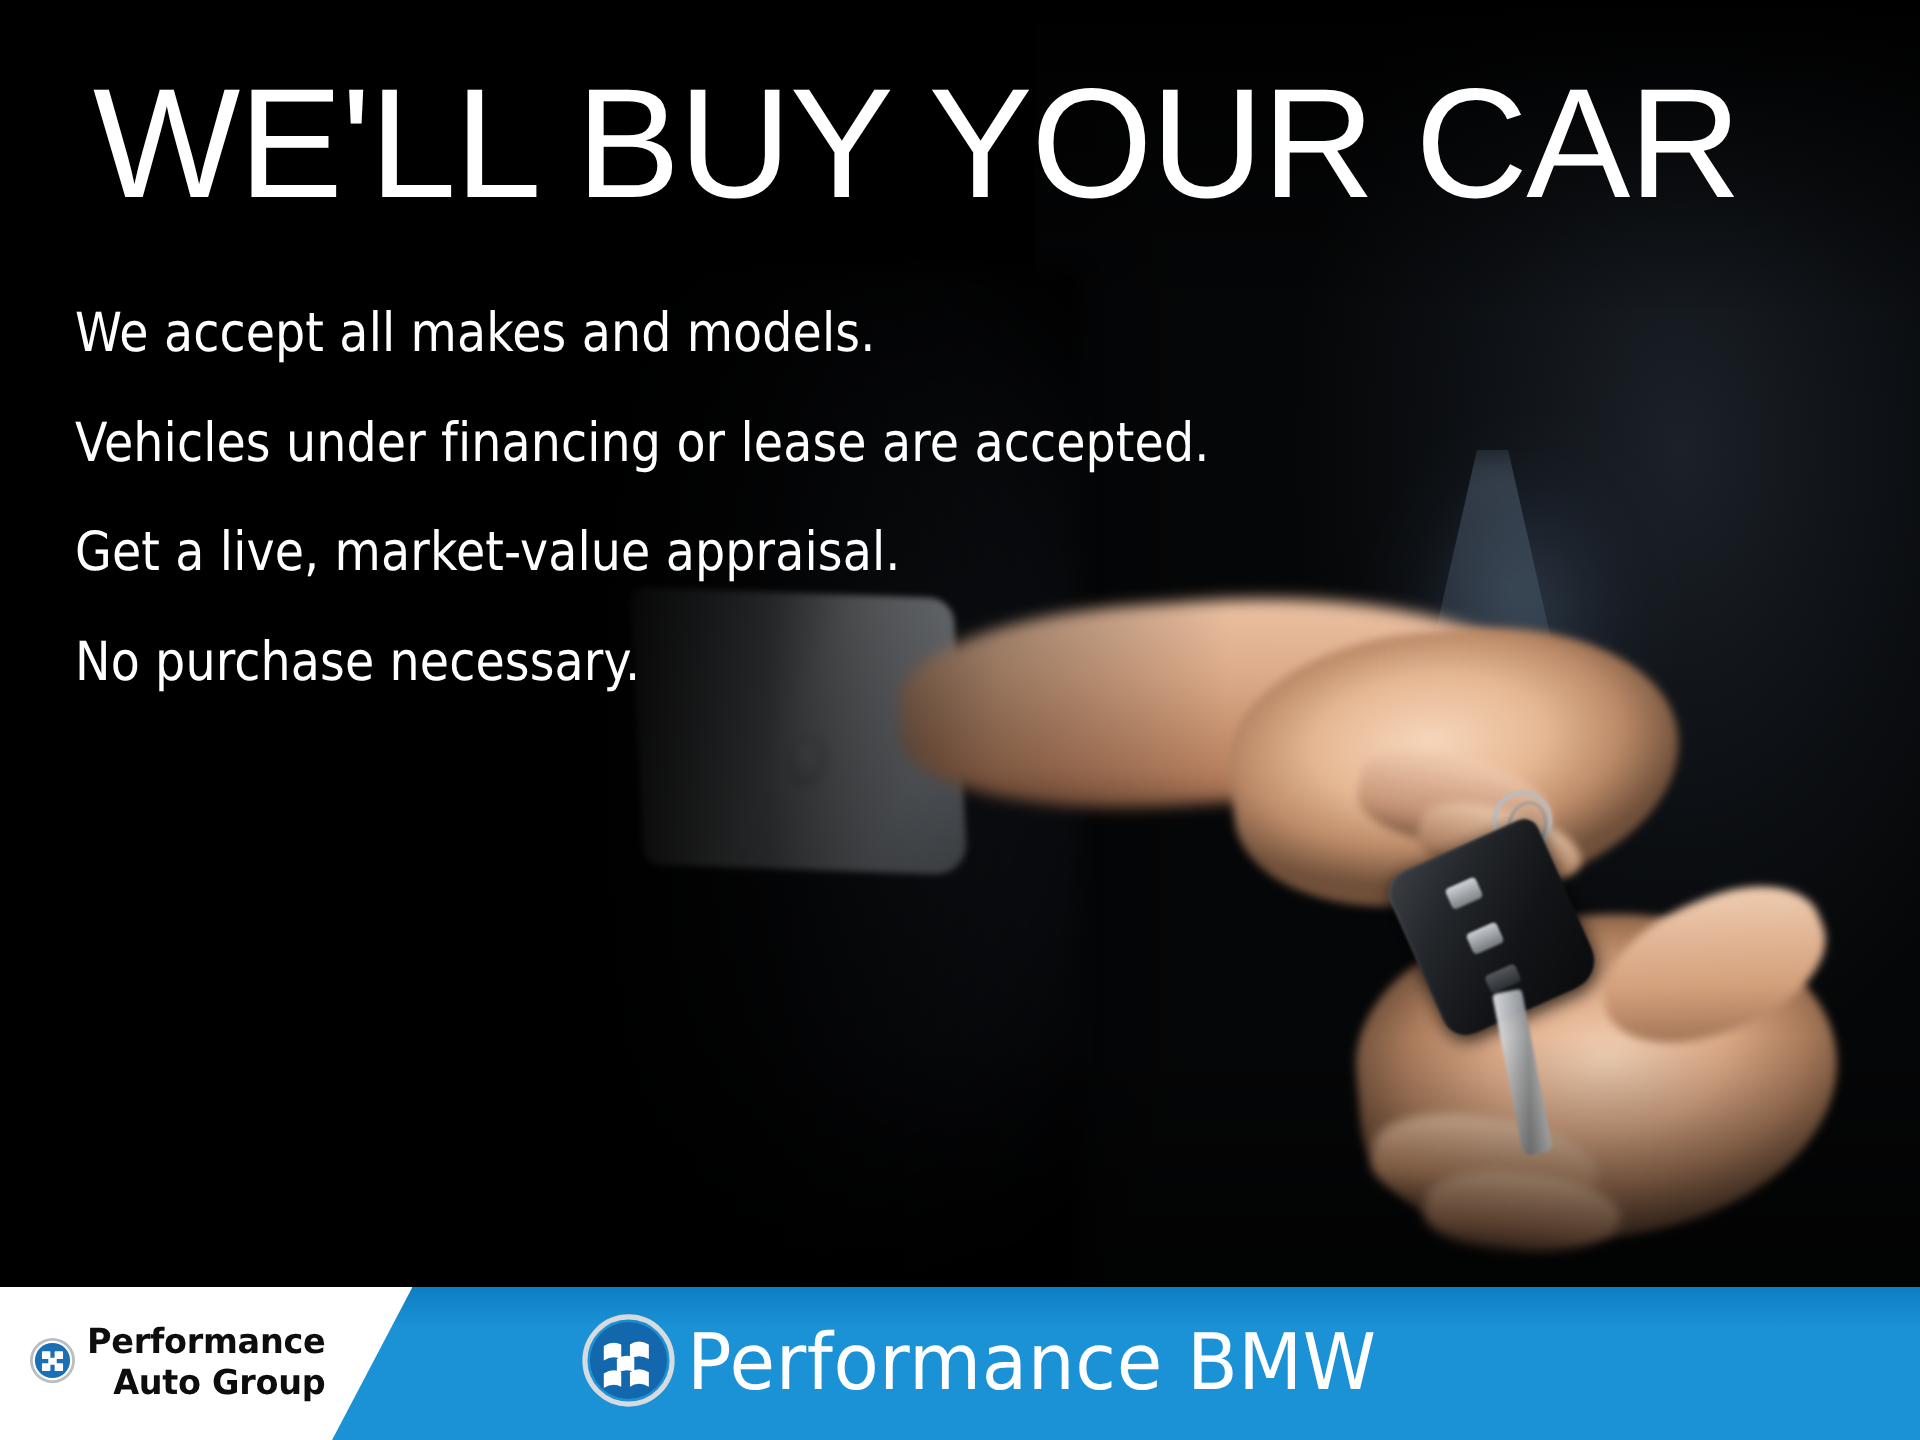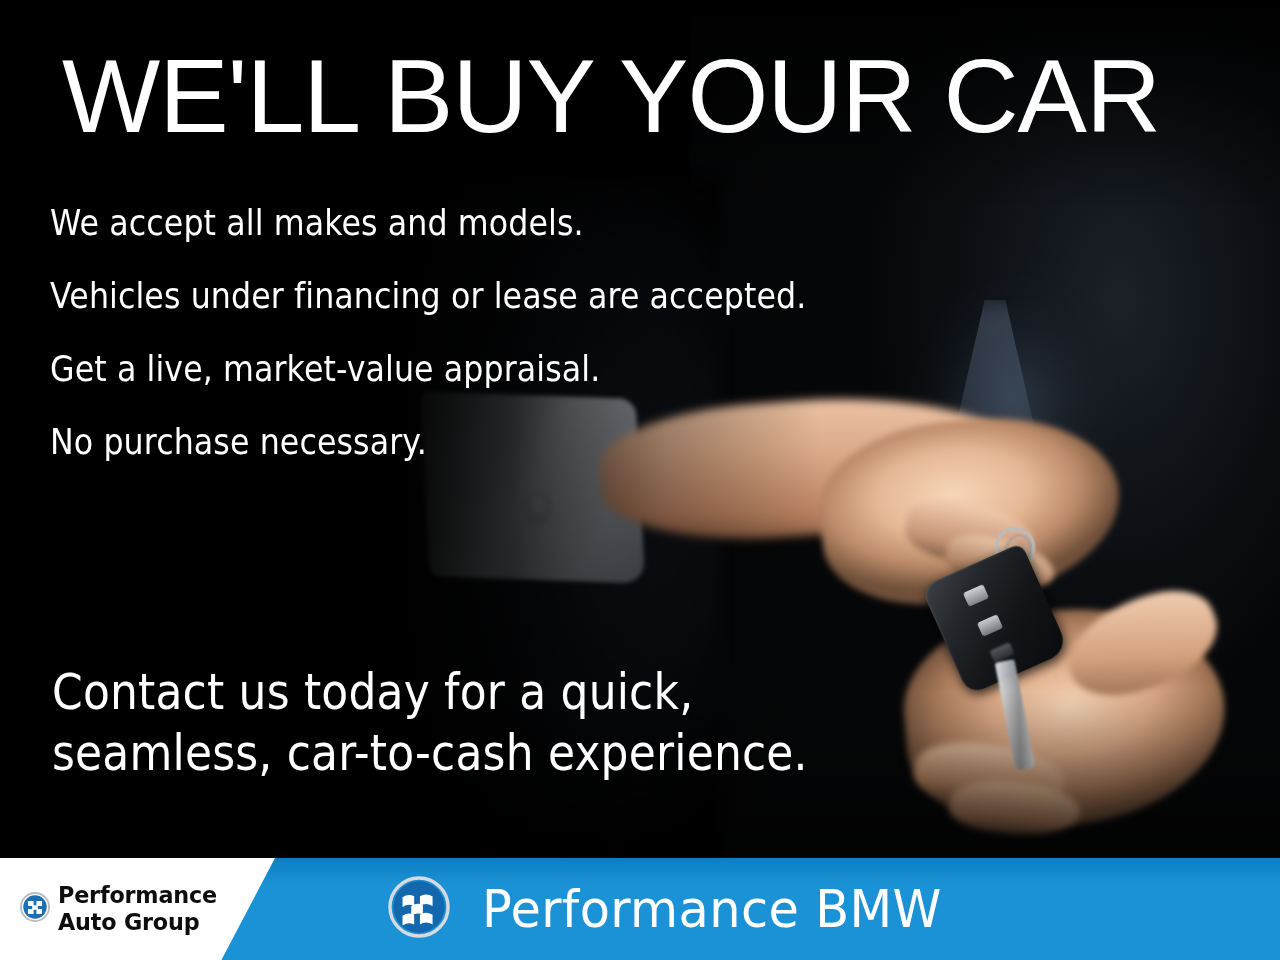--- a/index.html
+++ b/index.html
@@ -231,30 +231,31 @@
   }
   .footer-white {
     position:absolute; left:0; top:0; height:102px; width:275px;
     background:#ffffff;
     clip-path:polygon(0 0, 100% 0, 80.5% 100%, 0 100%);
     display:flex; align-items:center;
   }
   .pag-logo-wrap {
     display:flex; align-items:center; gap:8px;
     margin-left:20px;
+    text-align:right;
   }
   .pag-text {
     font-family:"DejaVu Sans", sans-serif;
     font-size:23px; font-weight:bold; color:#0d0d0d;
     line-height:27px; letter-spacing:-.2px;
     transform:scaleX(.97); transform-origin:left center;
   }
   .bmw-wrap {
     position:absolute; left:388px; top:0; height:102px;
-    display:flex; align-items:center; gap:32px;
+    display:flex; align-items:center; gap:8px;
   }
   .bmw-text {
     font-family:"DejaVu Sans", sans-serif;
     font-size:52px; font-weight:400; color:#ffffff;
     letter-spacing:.4px; white-space:nowrap;
     transform:scaleX(.95); transform-origin:left center;
   }
   .blk { display:block; }
 </style>
 </head>
@@ -289,24 +290,20 @@
 
   <div class="headline">WE'LL BUY YOUR CAR</div>
 
   <div class="bullets">
     <div class="bullet">We accept all makes and models.</div>
     <div class="bullet">Vehicles under financing or lease are accepted.</div>
     <div class="bullet">Get a live, market-value appraisal.</div>
     <div class="bullet">No purchase necessary.</div>
   </div>
 
-  <div class="cta">
-    <div class="cta-line">Contact us today for a quick,</div>
-    <div class="cta-line">seamless, car-to-cash experience.</div>
-  </div>
 
   <div class="footer">
 
     <div class="footer-white">
       <div class="pag-logo-wrap">
         <span>
           <svg width="30" height="30" viewBox="0 0 64 64" aria-hidden="true">
             <circle cx="32" cy="32" r="30" fill="none" stroke="#b9bec4" stroke-width="4"></circle>
             <circle cx="32" cy="32" r="25" fill="#1b6fb5"></circle>
             <g fill="#ffffff">

